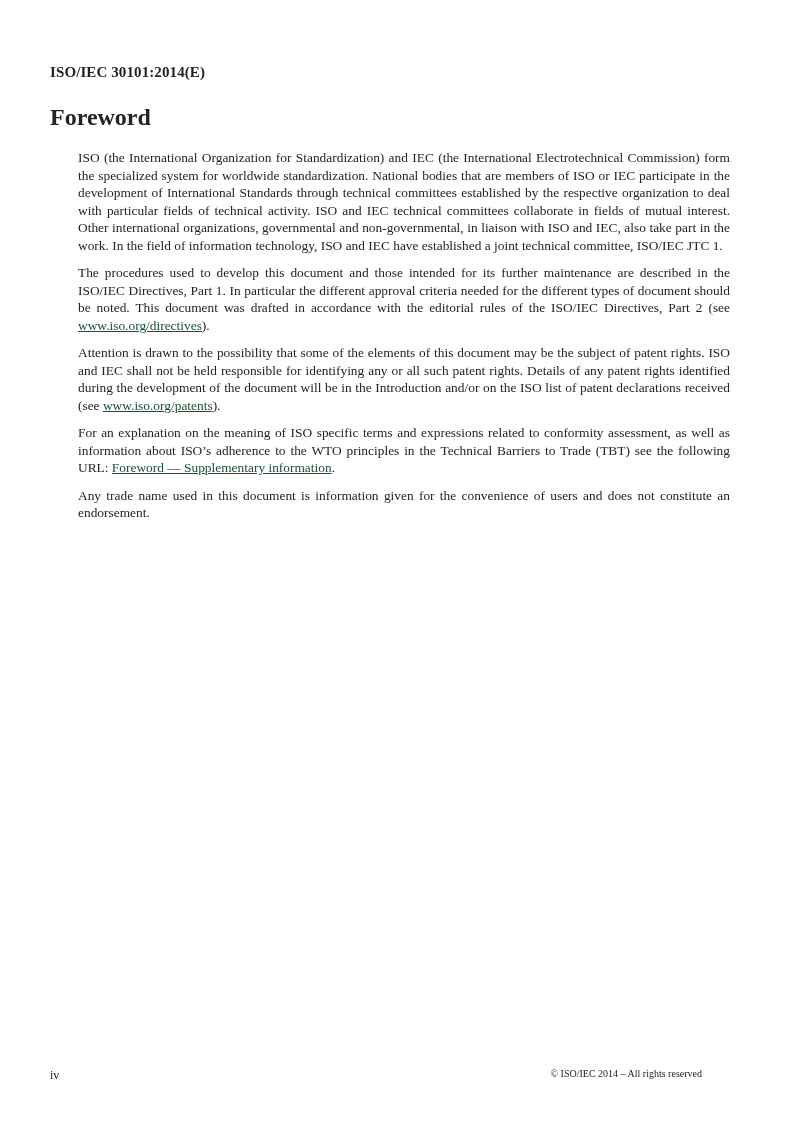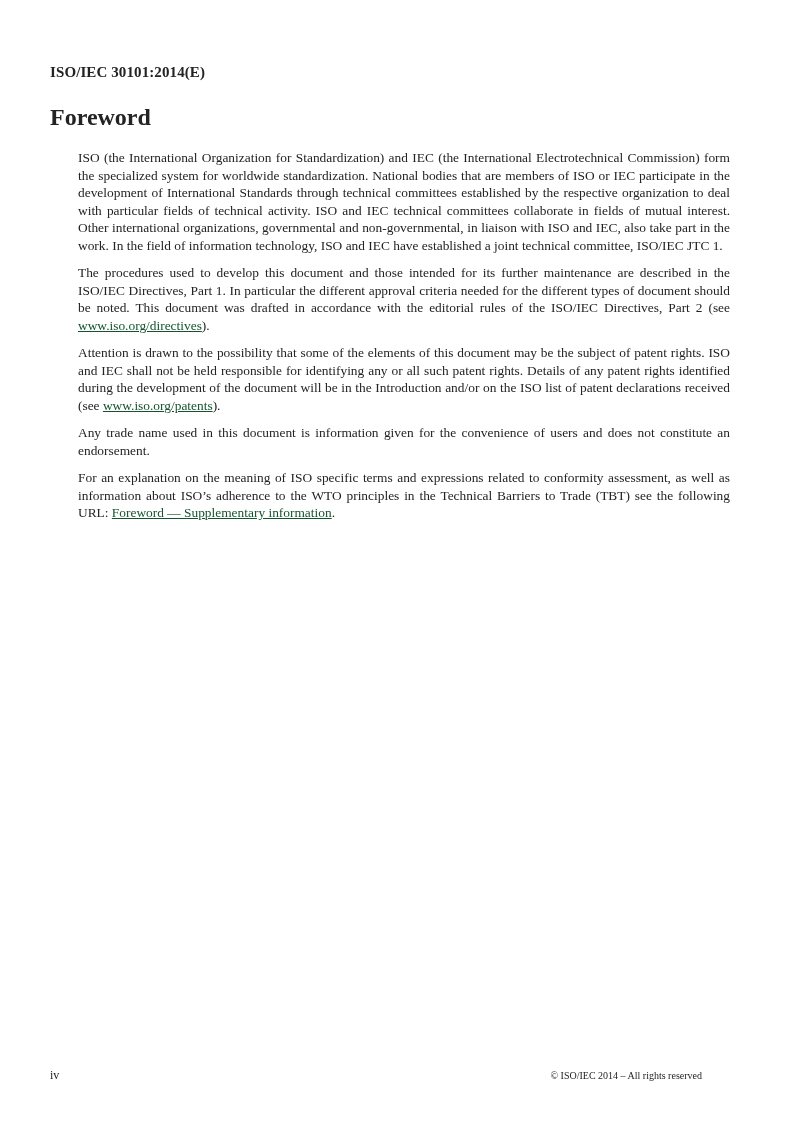--- a/index.html
+++ b/index.html
@@ -53,21 +53,21 @@
   .italic {
     font-style: italic;
   }
   .doc-footer {
     position: absolute;
     top: 1068px;
     left: 50px;
     width: 652px;
     display: flex;
     justify-content: space-between;
-    align-items: center;
+    align-items: flex-start;
     font-size: 12px;
   }
   .footer-copyright {
     font-size: 10px;
   }
 </style>
 </head>
 <body>
 
 <div class="page">
@@ -84,25 +84,25 @@
 
     <p>
       <span>The procedures used to develop this document and those intended for its further maintenance are described in the ISO/IEC Directives, Part 1.  In particular the different approval criteria needed for the different types of document should be noted.  This document was drafted in accordance with the editorial rules of the ISO/IEC Directives, Part 2 (see </span><span class="doc-link">www.iso.org/directives</span><span>).</span>
     </p>
 
     <p>
       <span>Attention is drawn to the possibility that some of the elements of this document may be the subject of patent rights. ISO and IEC shall not be held responsible for identifying any or all such patent rights. Details of any patent rights identified during the development of the document will be in the Introduction and/or on the ISO list of patent declarations received (see </span><span class="doc-link">www.iso.org/patents</span><span>).</span>
     </p>
 
     <p>
-      <span>Any trade name used in this document is information given for the convenience of users and does not constitute an endorsement.</span>
+      <span>For an explanation on the meaning of ISO specific terms and expressions related to conformity assessment, as well as information about ISO’s adherence to the WTO principles in the Technical Barriers to Trade (TBT) see the following URL:  </span><span class="doc-link">Foreword — Supplementary information</span><span>.</span>
     </p>
 
     <p>
-      <span>For an explanation on the meaning of ISO specific terms and expressions related to conformity assessment, as well as information about ISO’s adherence to the WTO principles in the Technical Barriers to Trade (TBT) see the following URL:  </span><span class="doc-link">Foreword — Supplementary information</span><span>.</span>
+      <span>Any trade name used in this document is information given for the convenience of users and does not constitute an endorsement.</span>
     </p>
 
 
   </div>
 
   <div class="doc-footer">
     <span class="footer-page-number">iv</span>
     <span class="footer-copyright">© ISO/IEC 2014 – All rights reserved</span>
   </div>
 

